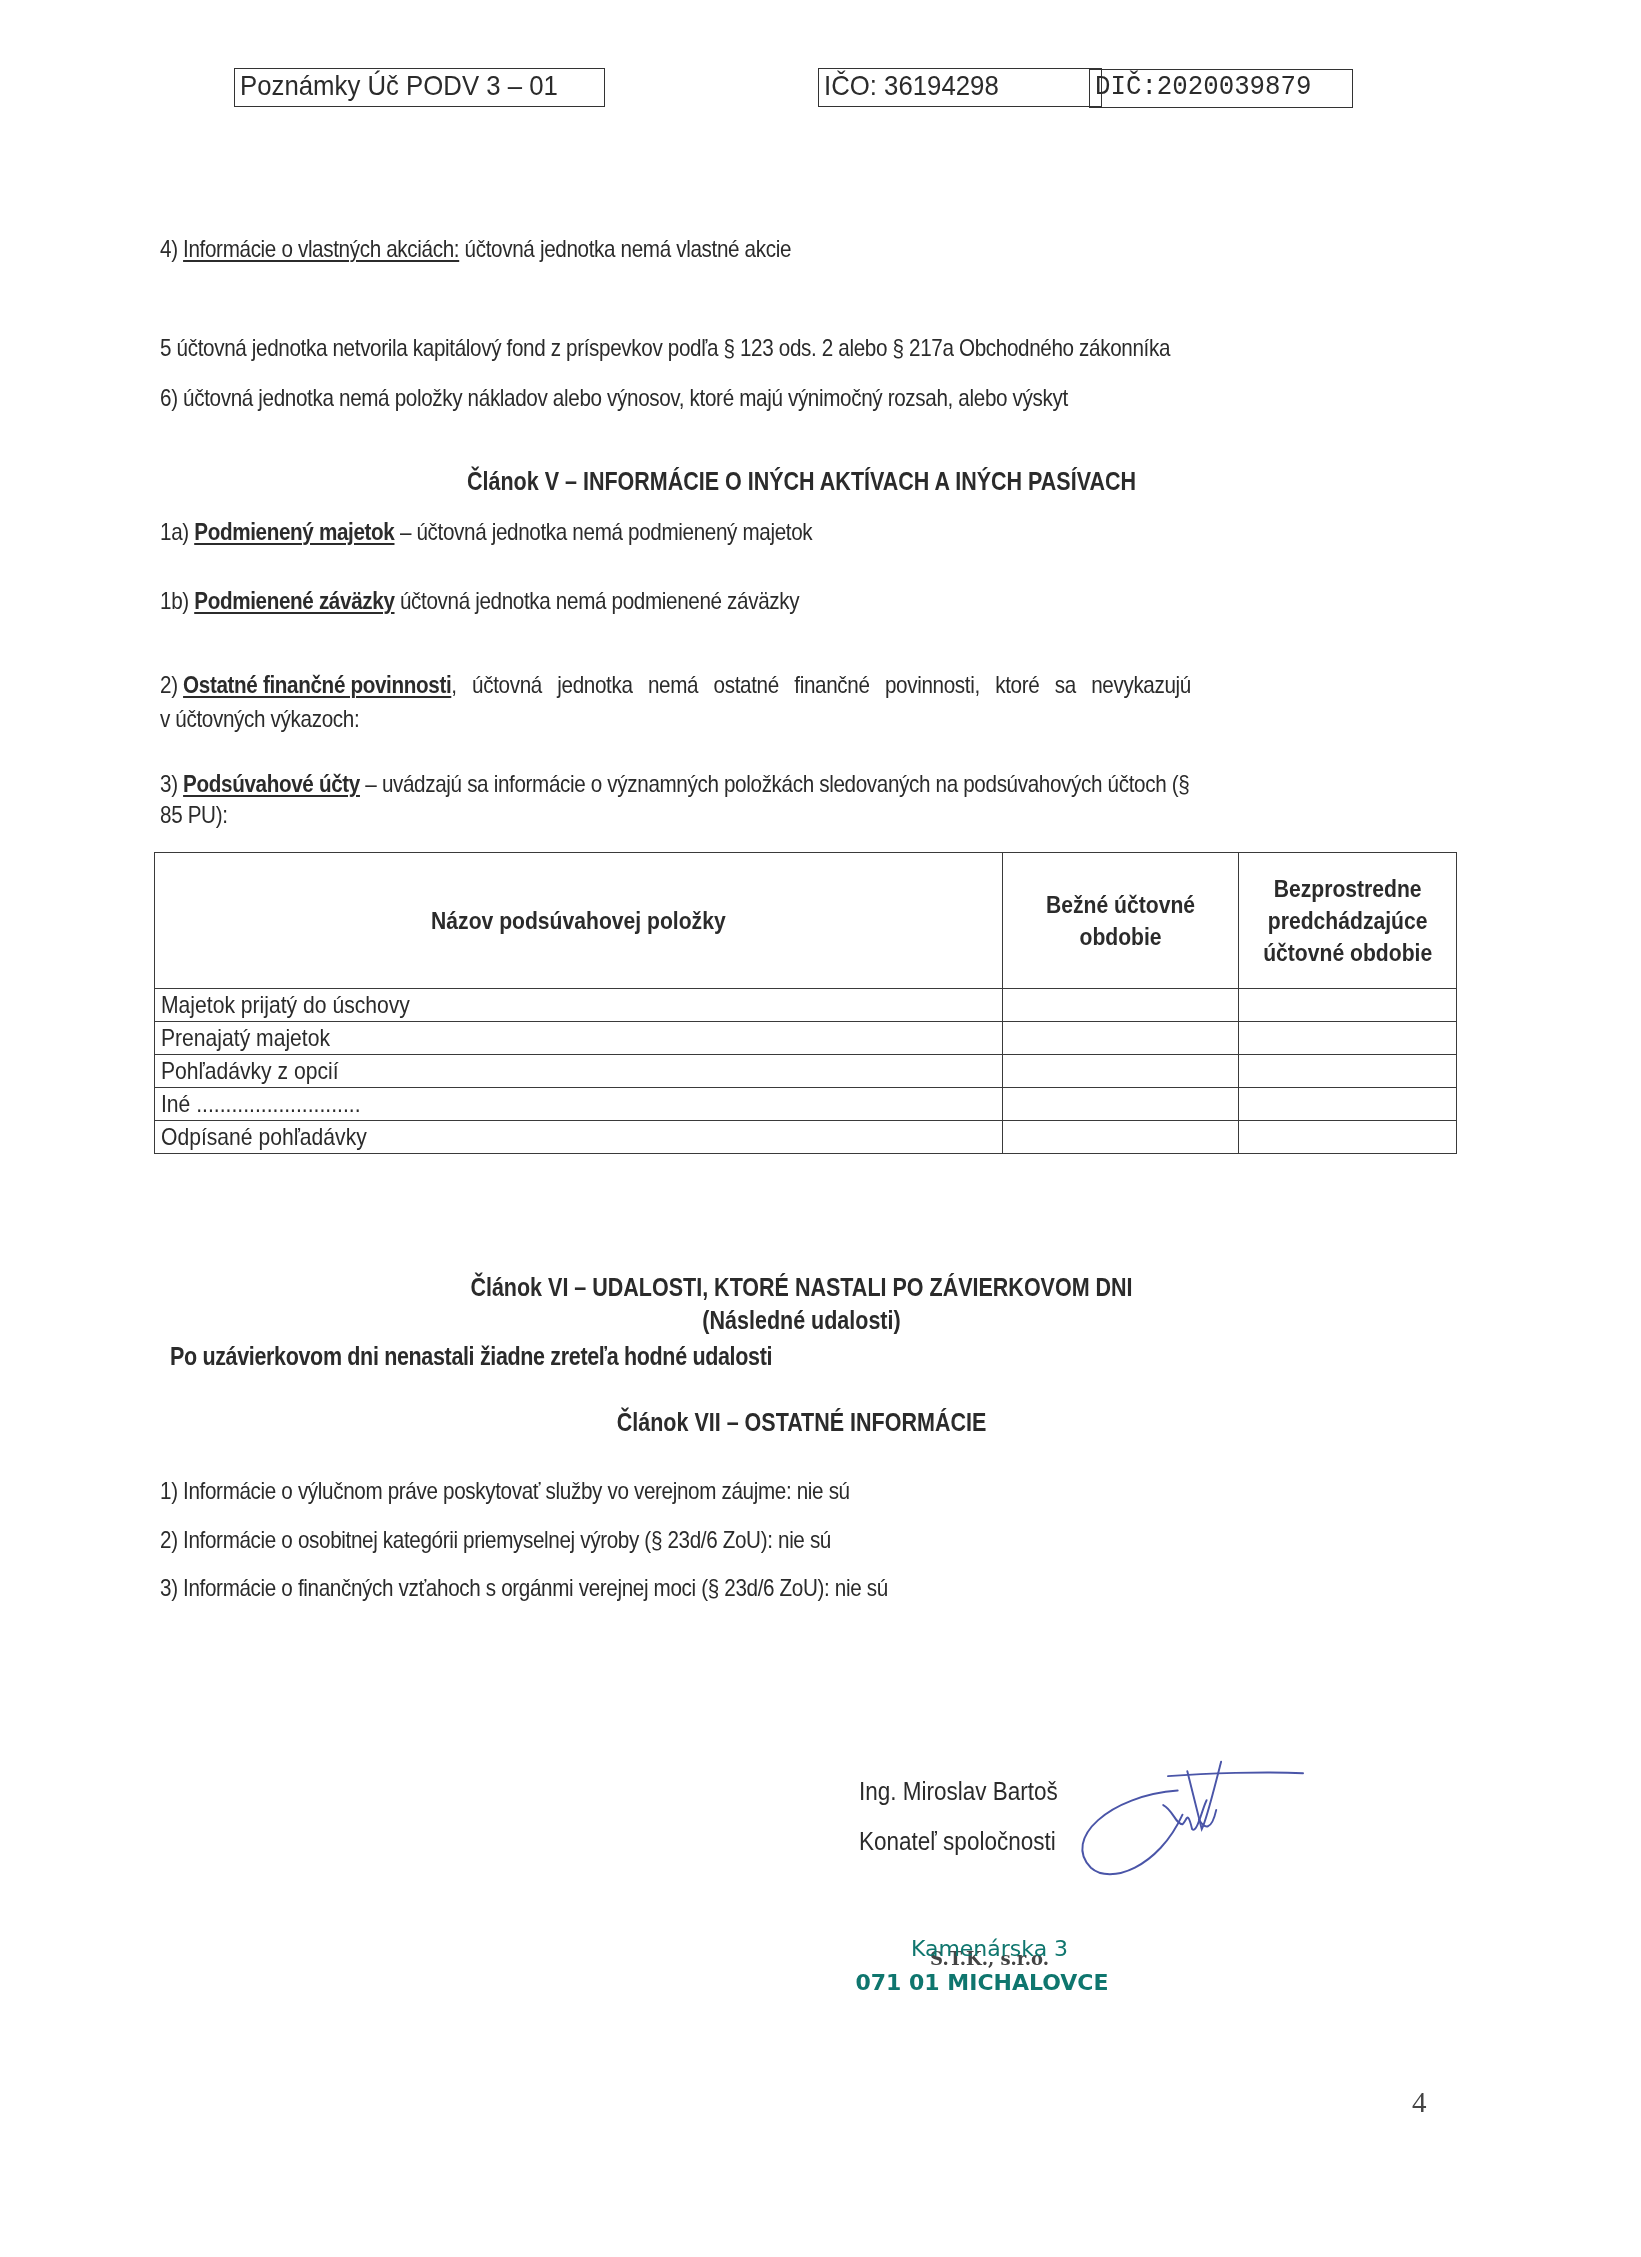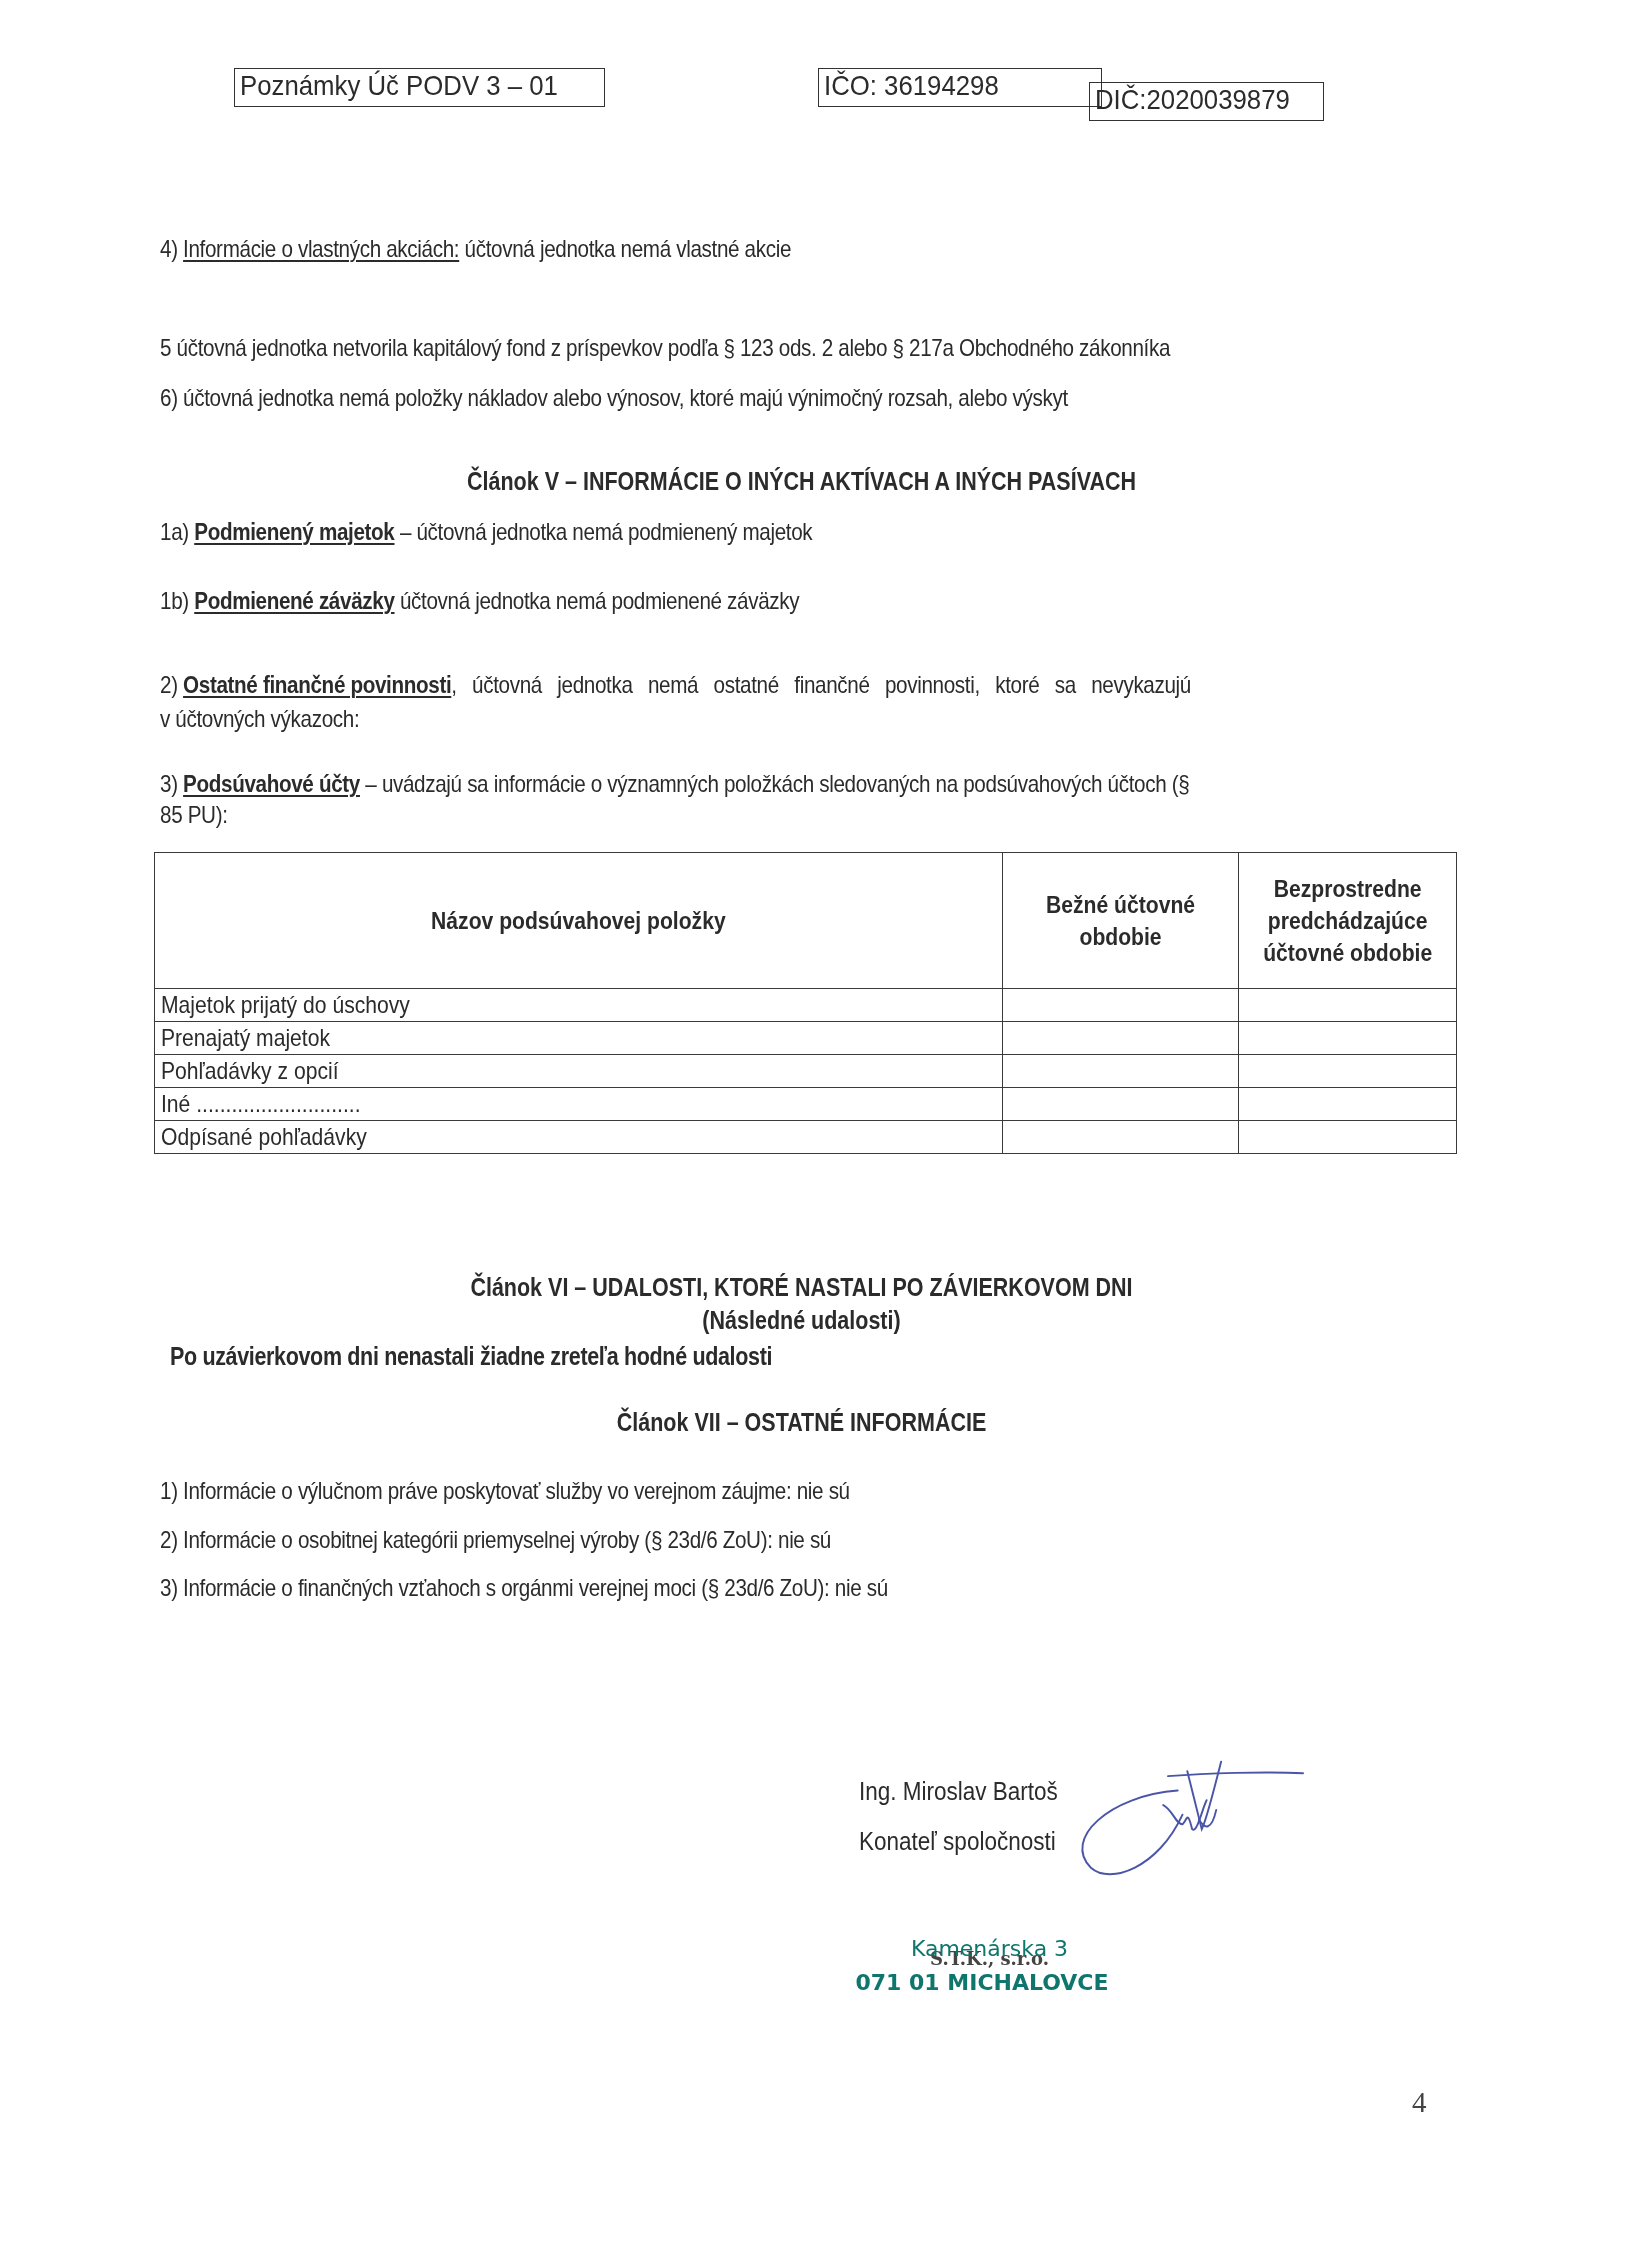--- a/index.html
+++ b/index.html
@@ -36,21 +36,21 @@
 </style>
 </head>
 <body>
 
 <div class="hdrbox" style="left:234px; top:68px; width:371px;">
   <span>Poznámky Úč PODV 3 – 01</span>
 </div>
 <div class="hdrbox" style="left:818px; top:68px; width:284px;">
   <span>IČO: 36194298</span>
 </div>
-<div class="hdrbox" style="left:1089px; top:82px; width:235px;">
+<div class="hdrbox" style="left:1089px; top:69px; width:264px;font-family:Liberation Mono, monospace;">
   <span>DIČ:2020039879</span>
 </div>
 
 <div class="abs txt" style="left:160px; top:235px;">
   <span>4)</span>
   <u>Informácie o vlastných akciách:</u>
   <span>účtovná jednotka nemá vlastné akcie</span>
 </div>
 <div class="abs txt" style="left:160px; top:334px;">5 účtovná jednotka netvorila kapitálový fond z príspevkov podľa § 123 ods. 2 alebo § 217a Obchodného zákonníka</div>
 <div class="abs txt" style="left:160px; top:384px;">6) účtovná jednotka nemá položky nákladov alebo výnosov, ktoré majú výnimočný rozsah, alebo výskyt</div>

